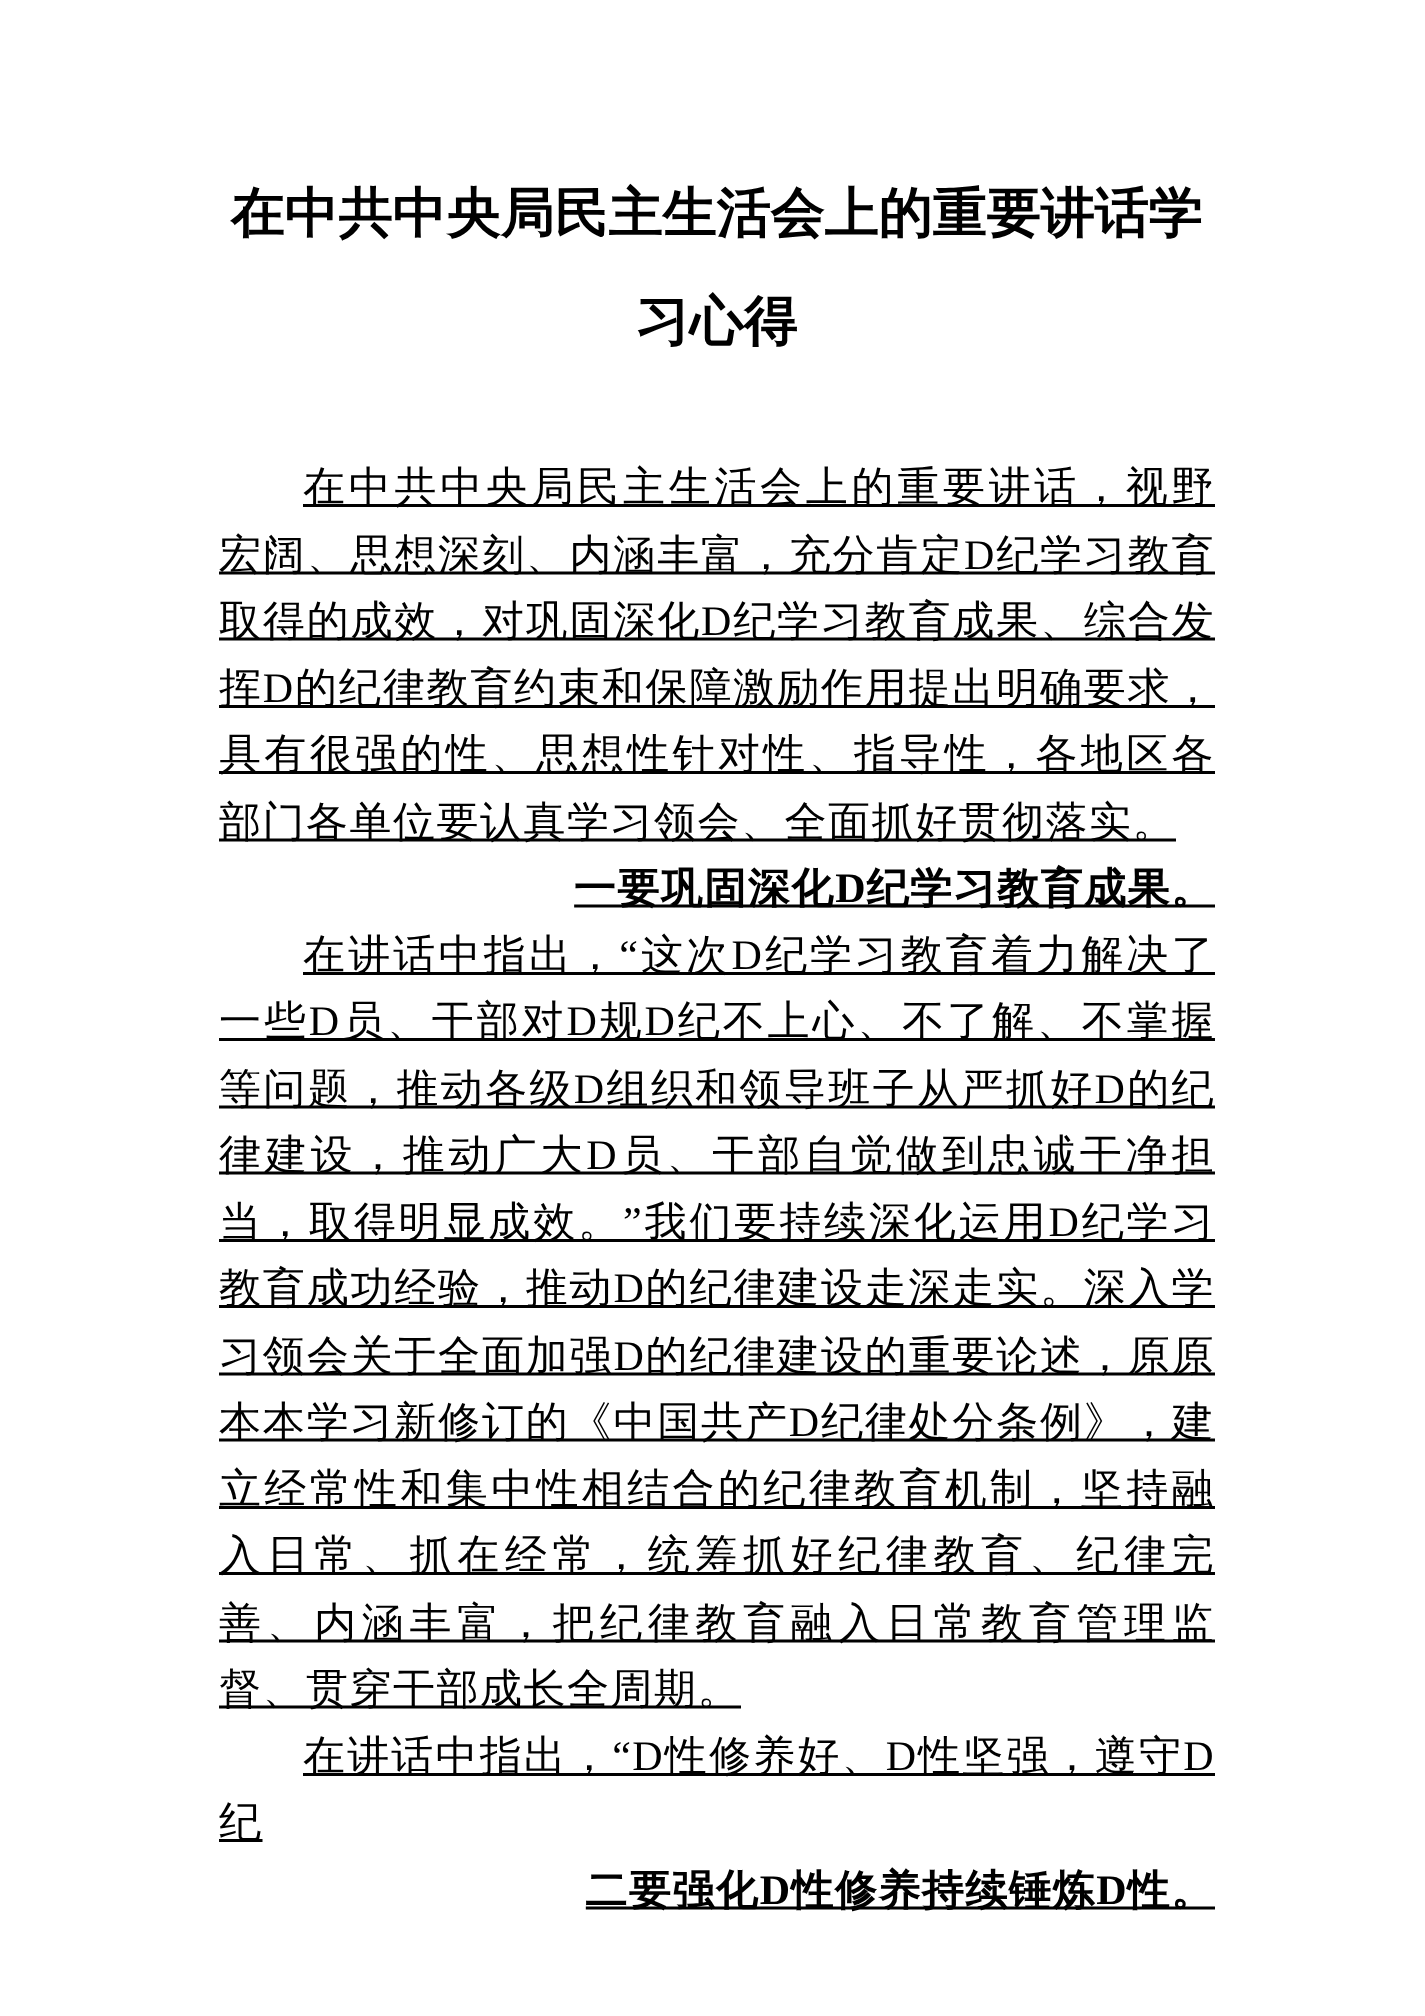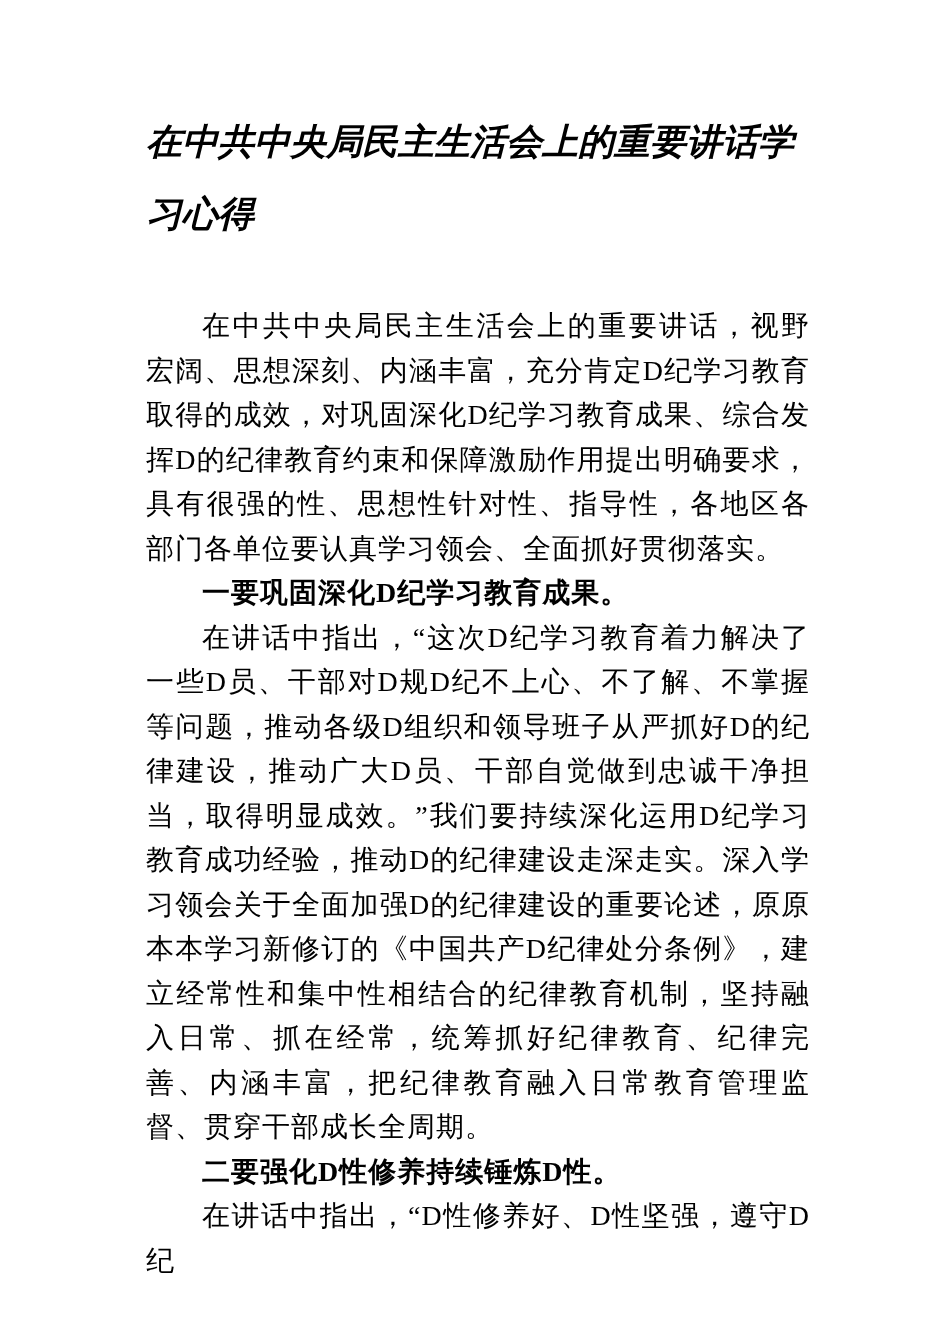--- a/index.html
+++ b/index.html
@@ -16,50 +16,51 @@
     color: #000000;
     padding: 106px 140px 40px 146px;
     overflow: hidden;
     font-family: "Liberation Serif", "DejaVu Serif", serif;
   }
   .doc-title {
     margin: 0 0 54px 0;
     font-size: 36px;
     line-height: 72px;
     font-weight: 700;
+    text-align: center;
     letter-spacing: 0px;
     color: #000000;
-    font-style: italic;
   }
   .para {
     margin: 0;
     font-size: 28px;
     line-height: 44.5px;
     text-indent: 2em;
     text-align: justify;
     text-justify: inter-character;
     letter-spacing: 1px;
     color: #000000;
     word-break: break-all;
+    text-decoration: underline;
   }
   .para.heading {
     font-weight: 700;
-    text-align: left;
+    text-align: right;
   }
 </style>
 </head>
 <body>
 
 <div class="page">
 
   <h1 class="doc-title">在中共中央局民主生活会上的重要讲话学习心得</h1>
 
   <p class="para">在中共中央局民主生活会上的重要讲话，视野宏阔、思想深刻、内涵丰富，充分肯定D纪学习教育取得的成效，对巩固深化D纪学习教育成果、综合发挥D的纪律教育约束和保障激励作用提出明确要求，具有很强的性、思想性针对性、指导性，各地区各部门各单位要认真学习领会、全面抓好贯彻落实。</p>
 
   <p class="para heading">一要巩固深化D纪学习教育成果。</p>
 
   <p class="para">在讲话中指出，“这次D纪学习教育着力解决了一些D员、干部对D规D纪不上心、不了解、不掌握等问题，推动各级D组织和领导班子从严抓好D的纪律建设，推动广大D员、干部自觉做到忠诚干净担当，取得明显成效。”我们要持续深化运用D纪学习教育成功经验，推动D的纪律建设走深走实。深入学习领会关于全面加强D的纪律建设的重要论述，原原本本学习新修订的《中国共产D纪律处分条例》，建立经常性和集中性相结合的纪律教育机制，坚持融入日常、抓在经常，统筹抓好纪律教育、纪律完善、内涵丰富，把纪律教育融入日常教育管理监督、贯穿干部成长全周期。</p>
 
+  <p class="para">在讲话中指出，“D性修养好、D性坚强，遵守D纪</p>
+
   <p class="para heading">二要强化D性修养持续锤炼D性。</p>
-
-  <p class="para">在讲话中指出，“D性修养好、D性坚强，遵守D纪</p>
 
 </div>
 
 </body></html>

